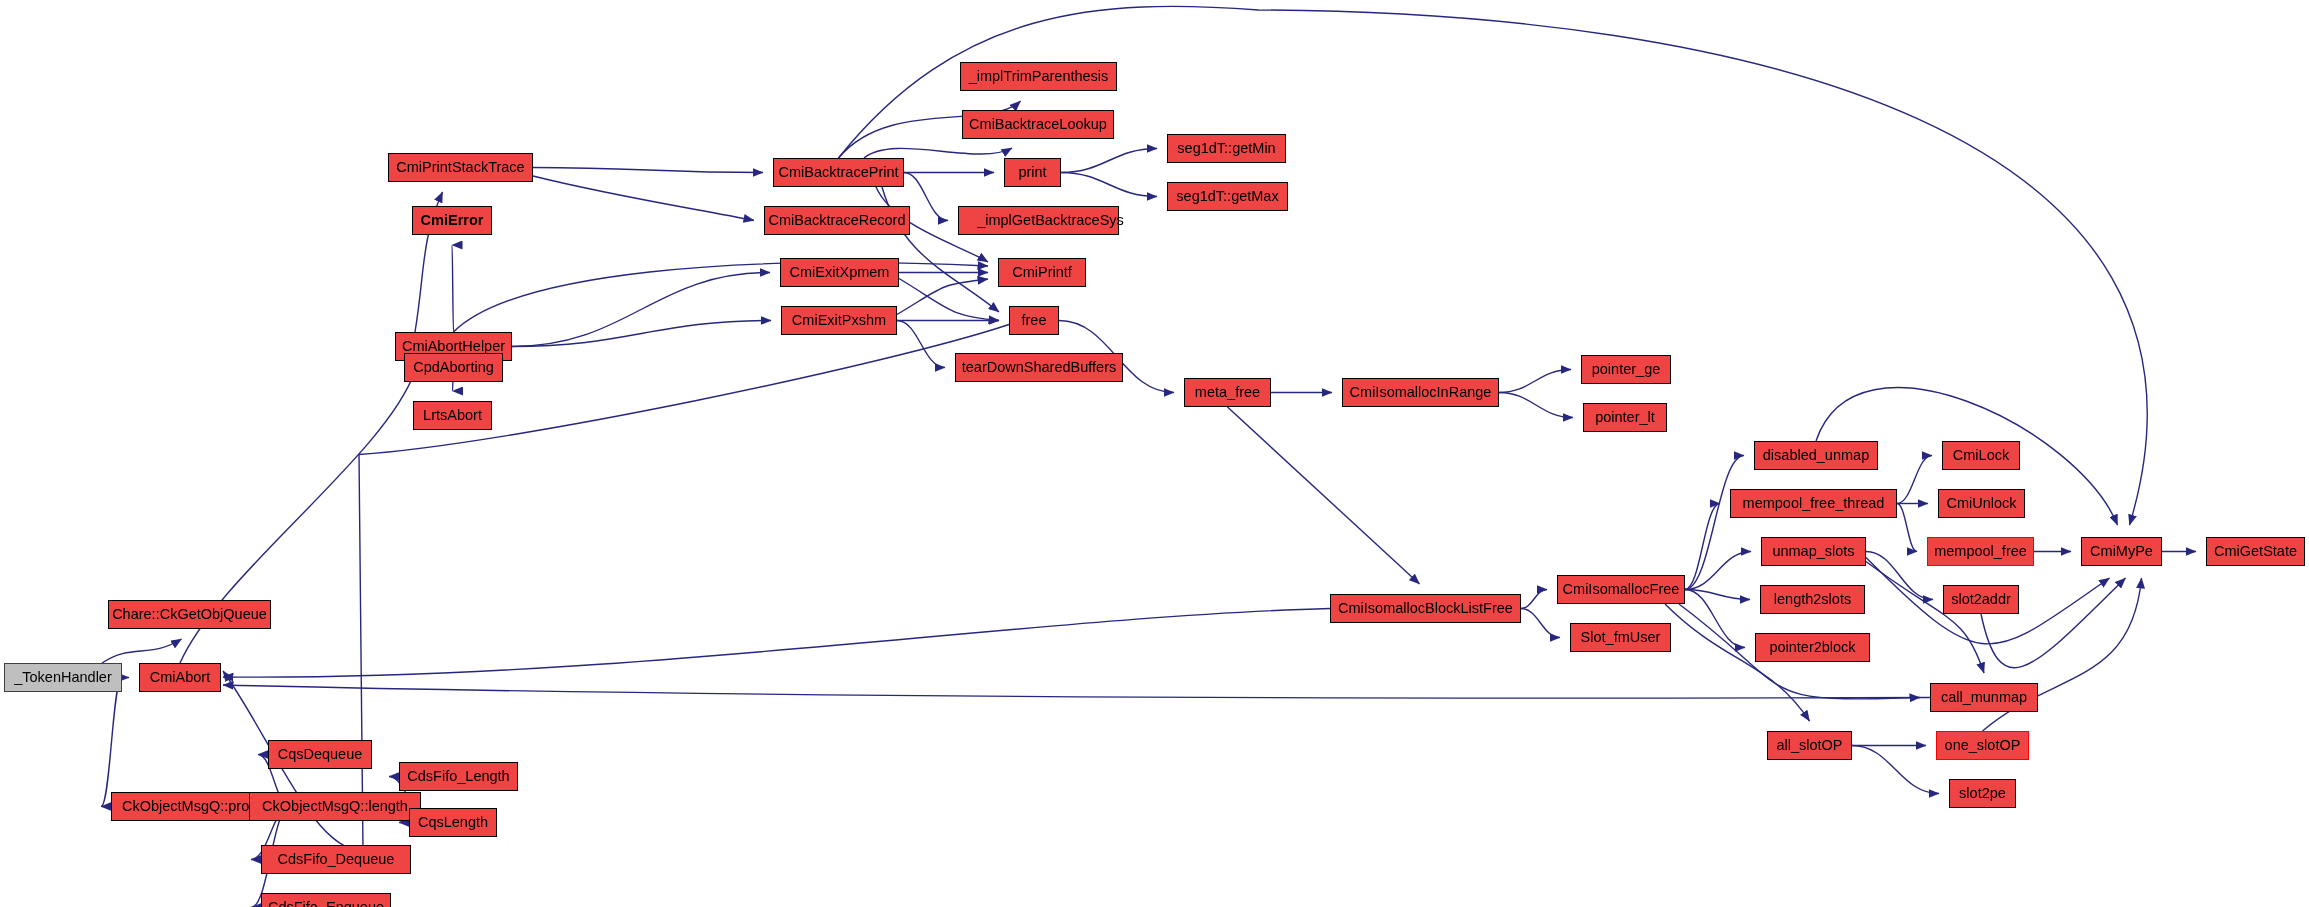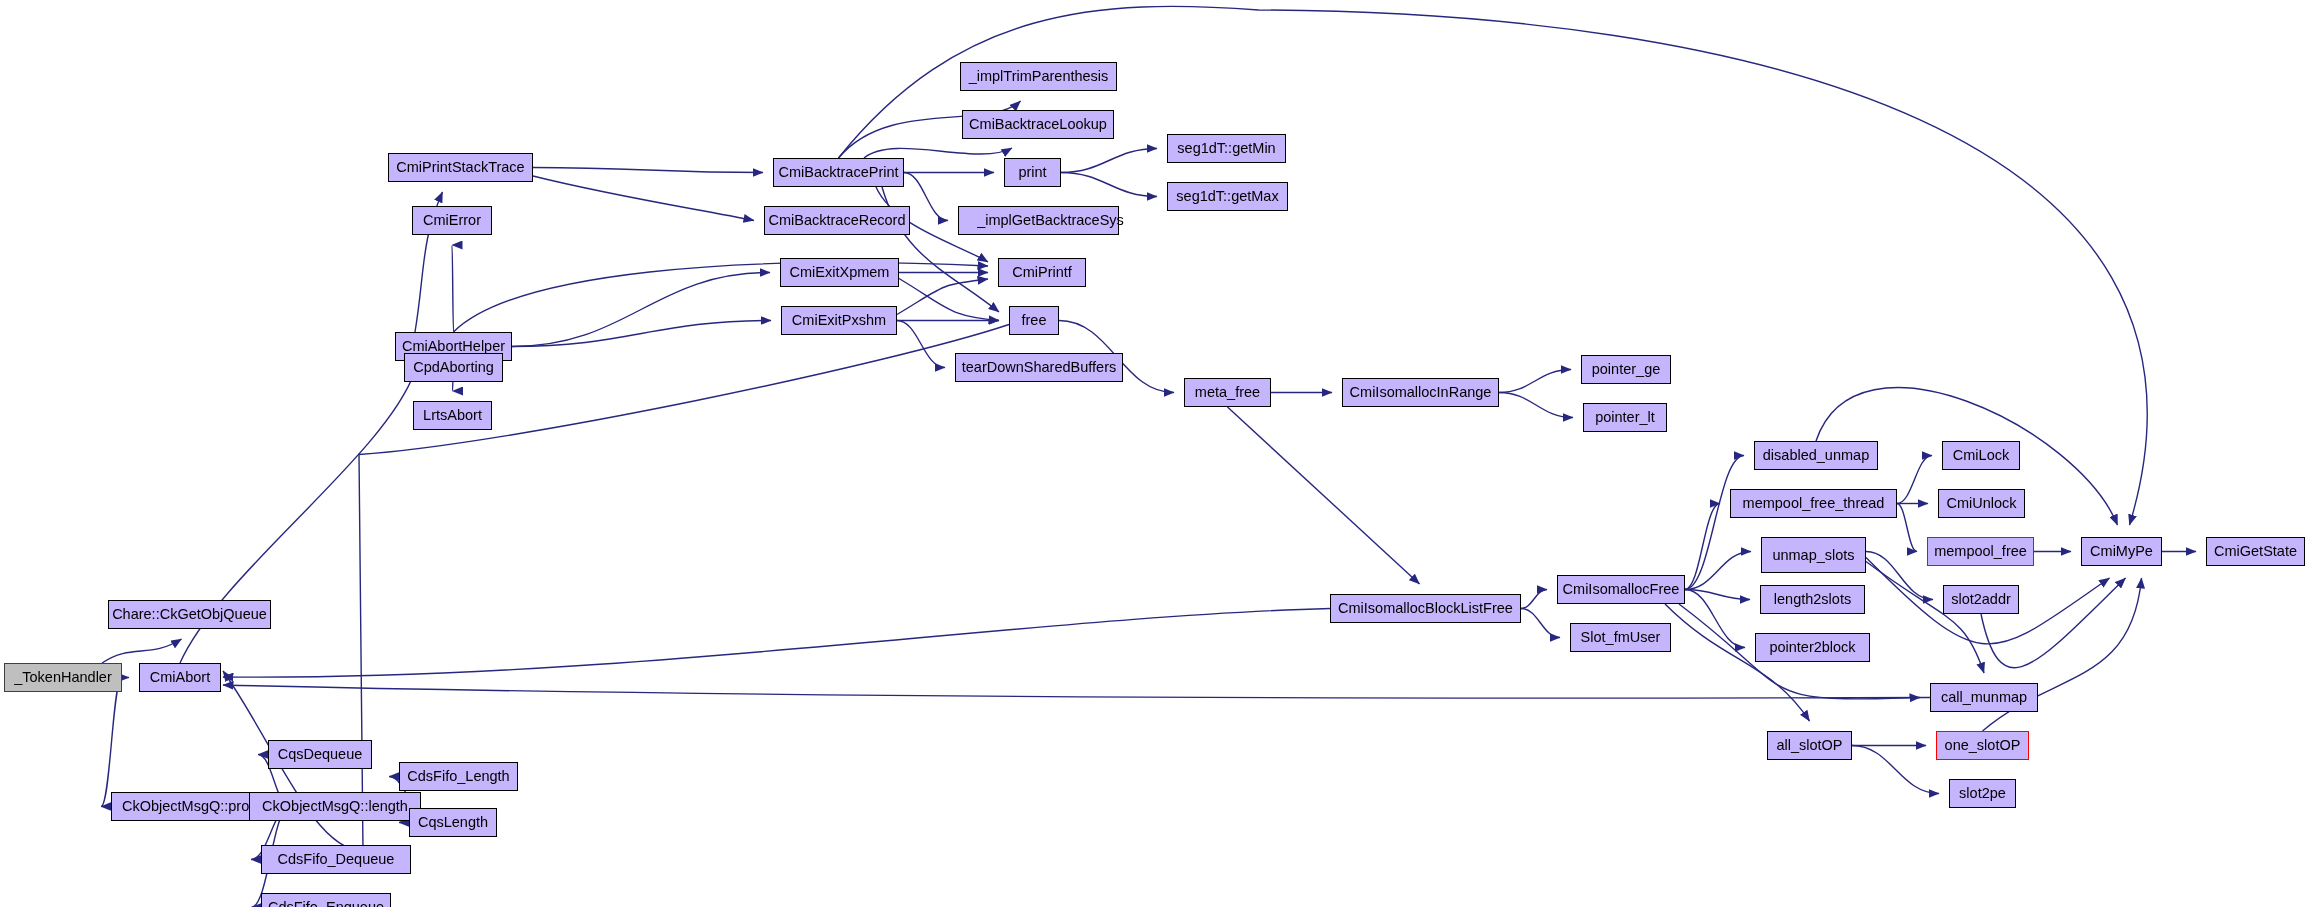--- a/index.html
+++ b/index.html
@@ -1,19 +1,19 @@
 <!DOCTYPE html>
 <html><head>
 <meta charset="utf-8">
 <style>
   html,body{margin:0;padding:0;background:#ffffff;}
   body{font-family:"Liberation Sans",sans-serif;}
   #canvas{position:relative;width:2309px;height:907px;background:#ffffff;overflow:hidden;}
   svg#edges{position:absolute;left:0;top:0;width:2309px;height:907px;}
-  .node{position:absolute;box-sizing:border-box;border:1px solid #000000;background:#c4b5fd;
+  .node{position:absolute;box-sizing:border-box;border:1px solid #000000;background:#ef4444;
         display:flex;align-items:center;justify-content:center;
         font-family:"Liberation Sans",sans-serif;font-size:14.5px;color:#000000;
         white-space:nowrap;line-height:1;}
   .node.root{background:#bfbfbf;border-color:#404040;}
   .node.hl{border-color:#ff0000;text-align:center;}
   .node span{pointer-events:none;}
 </style>
 </head>
 <body>
 
@@ -119,21 +119,21 @@
     </div>
     <div class="node" style="left: 409px; top: 808px; width: 88px; height: 29px;">
       <span>CqsLength</span>
     </div>
     <div class="node" style="left: 395px; top: 332px; width: 117px; height: 29px;">
       <span>CmiAbortHelper</span>
     </div>
     <div class="node" style="left: 388px; top: 153px; width: 145px; height: 29px;">
       <span>CmiPrintStackTrace</span>
     </div>
-    <div class="node" style="left: 412px; top: 206px; width: 80px; height: 29px;">
+    <div class="node" style="left: 412px; top: 206px; width: 80px; height: 29px; font-weight: bold;">
       <span>CmiError</span>
     </div>
     <div class="node" style="left: 404px; top: 353px; width: 99px; height: 29px;">
       <span>CpdAborting</span>
     </div>
     <div class="node" style="left: 413px; top: 401px; width: 79px; height: 29px;">
       <span>LrtsAbort</span>
     </div>
     <div class="node" style="left: 773px; top: 158px; width: 131px; height: 29px;">
       <span>CmiBacktracePrint</span>
@@ -185,21 +185,21 @@
     </div>
     <div class="node" style="left: 1583px; top: 403px; width: 84px; height: 29px;">
       <span>pointer_lt</span>
     </div>
     <div class="node" style="left: 1754px; top: 441px; width: 124px; height: 29px;">
       <span>disabled_unmap</span>
     </div>
     <div class="node" style="left: 1730px; top: 489px; width: 167px; height: 29px; justify-content: center;">
       <span>mempool_free_thread</span>
     </div>
-    <div class="node" style="left: 1761px; top: 537px; width: 105px; height: 36px;">
+    <div class="node" style="left: 1761px; top: 537px; width: 105px; height: 29px;">
       <span>unmap_slots</span>
     </div>
     <div class="node" style="left: 1760px; top: 585px; width: 105px; height: 29px;">
       <span>length2slots</span>
     </div>
     <div class="node" style="left: 1755px; top: 633px; width: 115px; height: 29px;">
       <span>pointer2block</span>
     </div>
     <div class="node" style="left: 1557px; top: 575px; width: 128px; height: 29px;">
       <span>CmiIsomallocFree</span>

